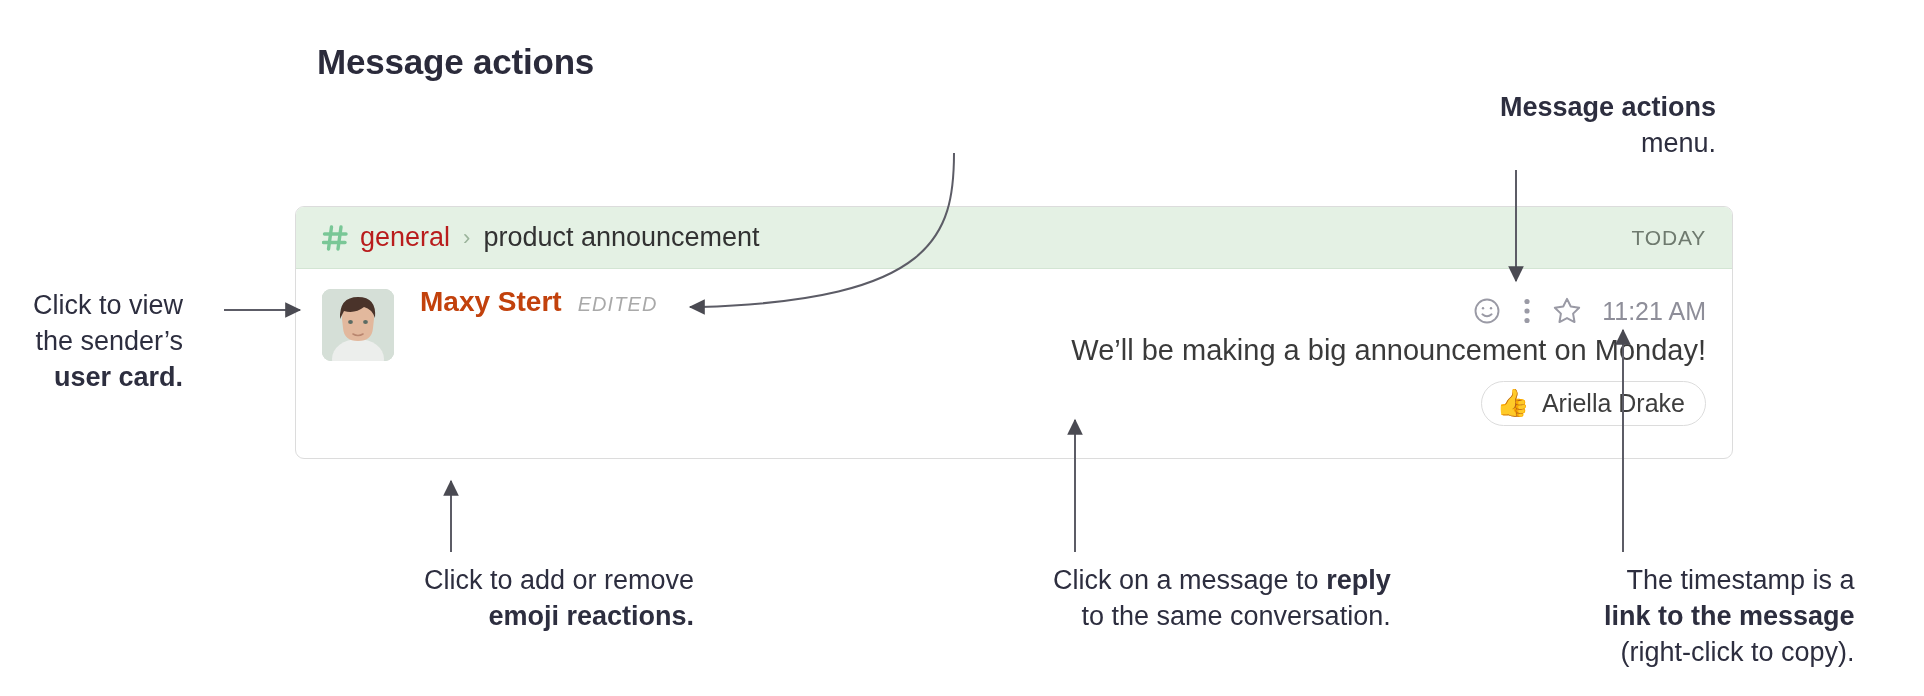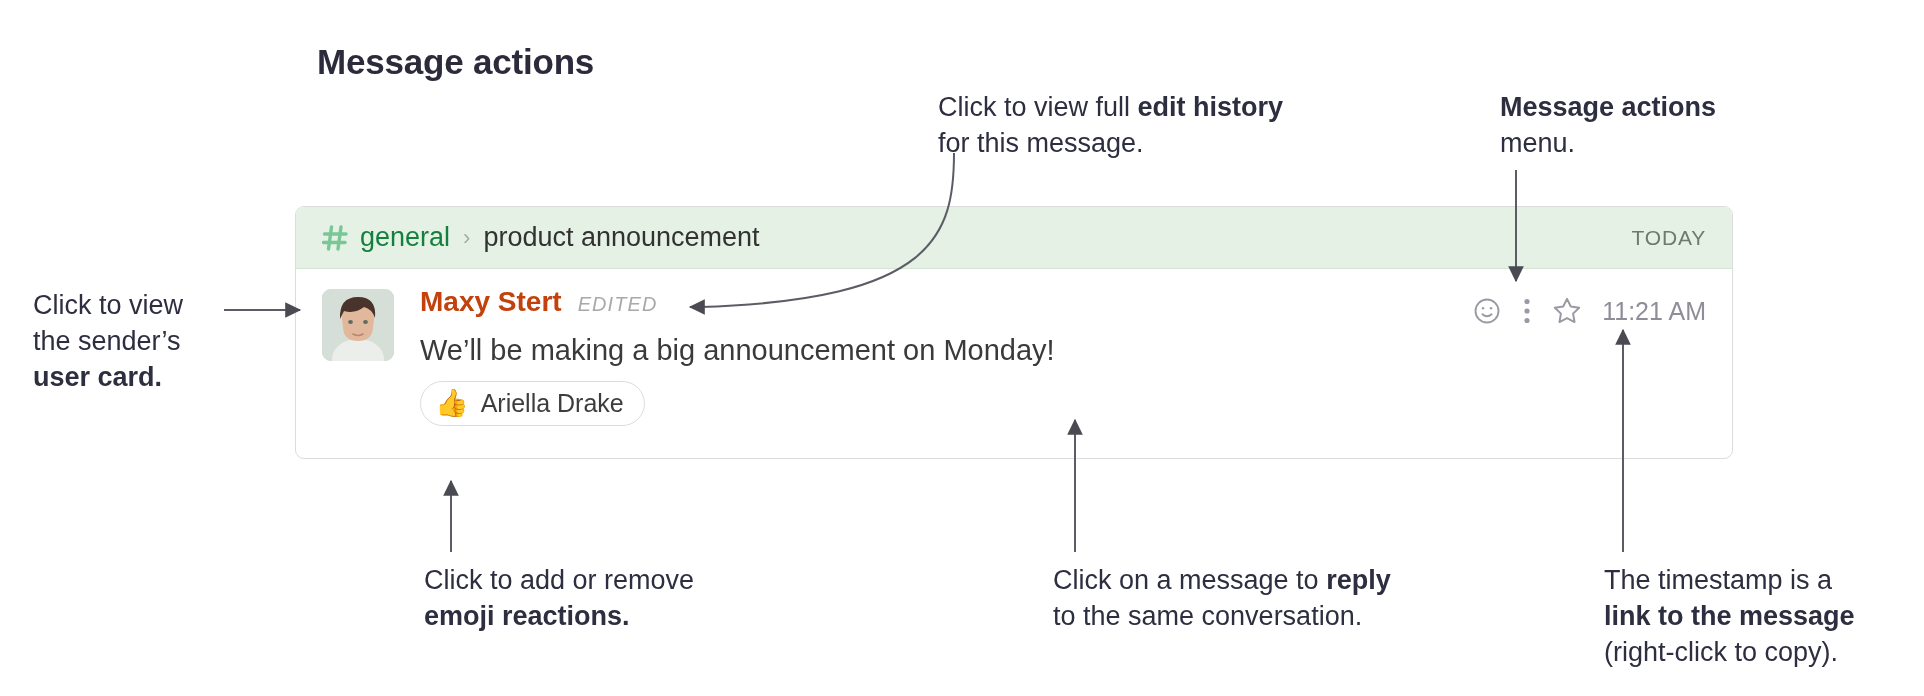--- a/index.html
+++ b/index.html
@@ -3,21 +3,21 @@
 <meta charset="utf-8">
 <style>
   * { box-sizing: border-box; margin: 0; padding: 0; }
   html, body {
     width: 1924px;
     height: 696px;
     background: #ffffff;
     font-family: "Liberation Sans", sans-serif;
     overflow: hidden;
   }
-  #root { position: relative; width: 1924px; height: 696px; }
+  #root { position: relative; width: 1924px; height: 696px; text-align: right; }
 
   
   .page-title {
     position: absolute;
     left: 317px; top: 42px;
     font-size: 35px;
     font-weight: 600;
     color: #2b2b3b;
     letter-spacing: -0.2px;
     white-space: nowrap;
@@ -52,21 +52,21 @@
     padding: 0 26px 0 26px;
   }
   .hash-icon {
     flex: 0 0 auto;
     width: 26px; height: 28px;
     margin-right: 12px;
     display: block;
   }
   .chan-name {
     font-size: 27px;
-    color: #15803d;
+    color: #b91c1c;
     font-weight: 400;
     white-space: nowrap;
   }
   .chev {
     margin: 0 13px;
     color: #9bb49b;
     font-size: 22px;
     line-height: 1;
     display: inline-block;
   }
@@ -175,26 +175,20 @@
 <div id="root">
 
   <div class="page-title">Message actions</div>
 
   <div class="anno" style="left:33px; top:287px;">
     <div>Click to view</div>
     <div>the sender’s</div>
     <div><b>user card.</b></div>
   </div>
 
-  <div class="anno" style="left:938px; top:89px;">
-    <div>
-      <span>Click to view full </span><b>edit history</b>
-    </div>
-    <div>for this message.</div>
-  </div>
 
   <div class="anno" style="left:1500px; top:89px;">
     <div><b>Message actions</b></div>
     <div>menu.</div>
   </div>
 
   <div class="anno" style="left:424px; top:562px;">
     <div>Click to add or remove</div>
     <div><b>emoji reactions.</b></div>
   </div>

